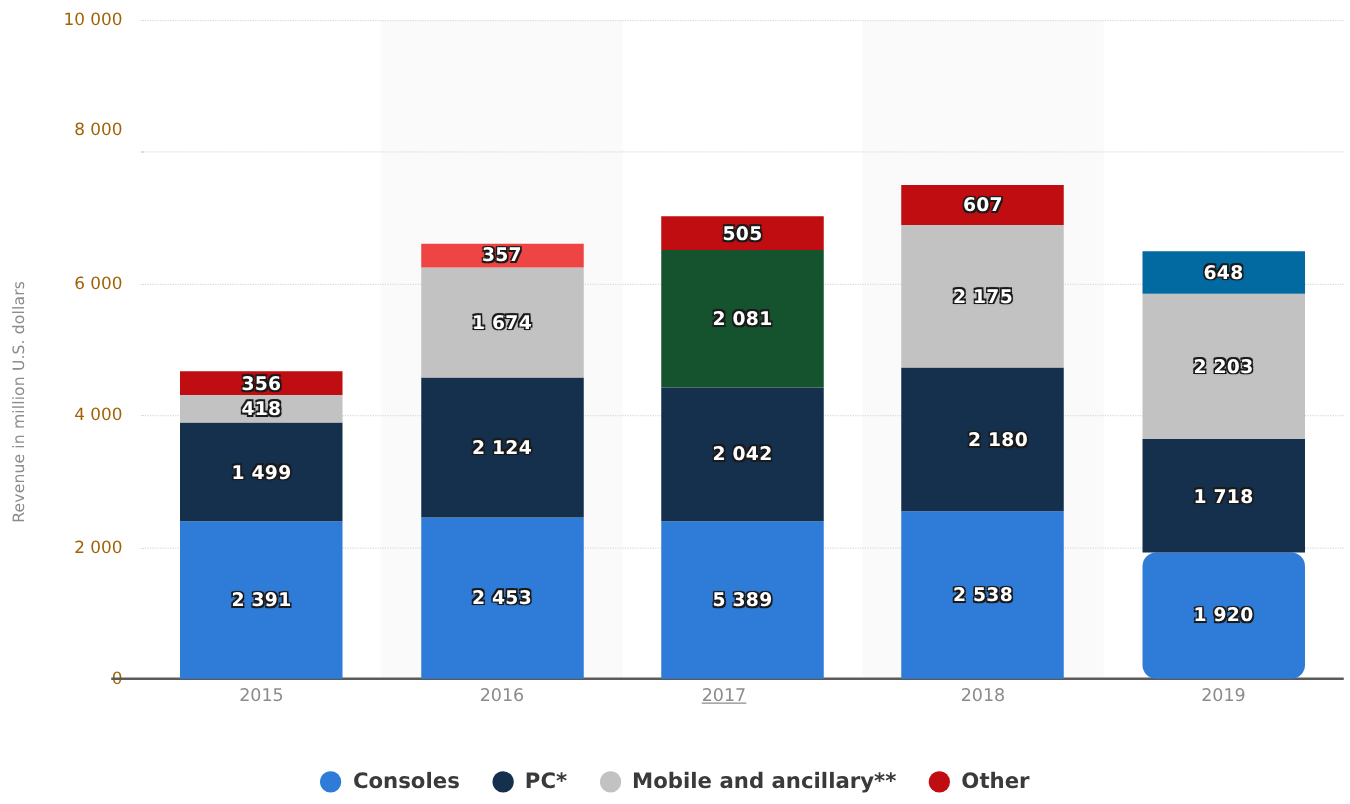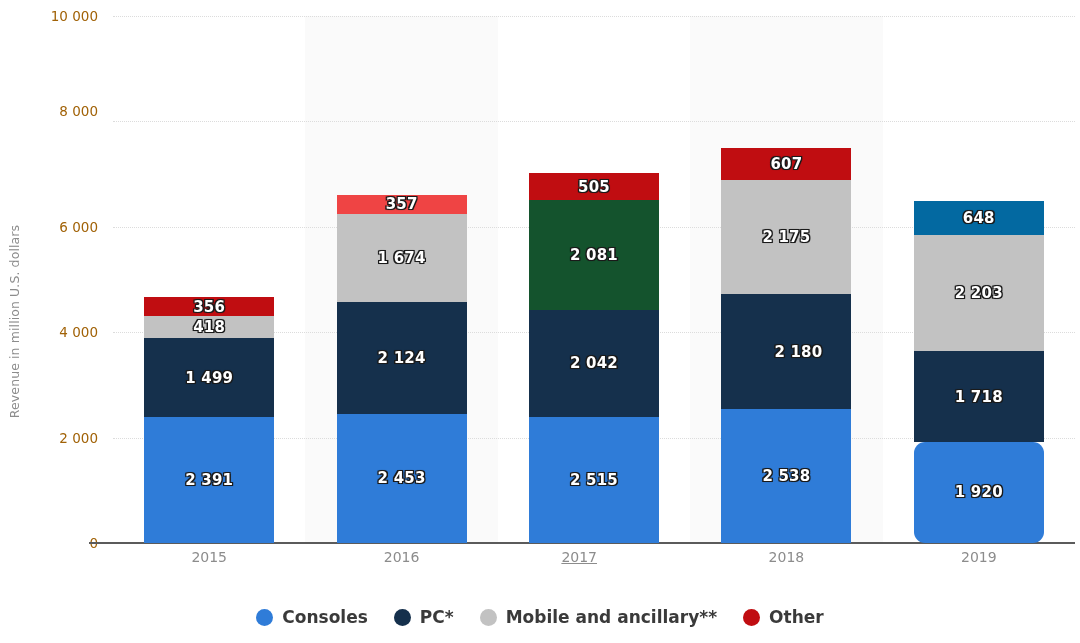--- a/index.html
+++ b/index.html
@@ -111,21 +111,21 @@
   }
 
   
   .legend {
     position: absolute;
     left: 0;
     top: 607px;
     width: 1080px;
     height: 36px;
     display: flex;
-    align-items: flex-start;
+    align-items: center;
     justify-content: center;
     gap: 26px;
   }
   .legend-item {
     display: flex;
     align-items: center;
     gap: 9px;
   }
   .legend-swatch {
     width: 17px;
@@ -151,21 +151,21 @@
       <div class="band" style="left: 192.4px; width: 192.4px;"></div>
       <div class="band" style="left: 577.2px; width: 192.4px;"></div>
       <div class="ytick" style="top: 527px;">0</div>
       <div class="gridline" style="top: 421.6px;"></div>
       <div class="ytick" style="top: 421.6px;">2 000</div>
       <div class="gridline" style="top: 316.2px;"></div>
       <div class="ytick" style="top: 316.2px;">4 000</div>
       <div class="gridline" style="top: 210.8px;"></div>
       <div class="ytick" style="top: 210.8px;">6 000</div>
       <div class="gridline" style="top: 105.4px;"></div>
-      <div class="ytick" style="top: 95px; padding-left: 38px;">8 000</div>
+      <div class="ytick" style="top: 88px; padding-left: 38px;">8 000</div>
       <div class="gridline" style="top: 0px;"></div>
       <div class="ytick" style="top: 0px;">10 000</div>
       <div class="axis-zero"></div>
       <div class="bar-group" style="left: 31.2px; width: 130px; height: 245.793px;">
         <div class="seg" style="bottom: 0px; height: 126.006px; background: rgb(47, 124, 216);">
           <span class="seg-label">2 391</span>
         </div>
         <div class="seg" style="bottom: 126.006px; height: 78.9973px; background: rgb(21, 48, 76);">
           <span class="seg-label">1 499</span>
         </div>
@@ -187,21 +187,21 @@
         <div class="seg" style="bottom: 241.208px; height: 88.2198px; background: rgb(194, 194, 194);">
           <span class="seg-label">1 674</span>
         </div>
         <div class="seg" style="bottom: 329.428px; height: 18.8139px; background: #ef4444;">
           <span class="seg-label">357</span>
         </div>
       </div>
       <div class="xtick" style="left: 192.4px; width: 192.4px;">2016</div>
       <div class="bar-group" style="left: 416px; width: 130px; height: 369.796px;">
         <div class="seg" style="bottom: 0px; height: 125.9px; background: rgb(47, 124, 216);">
-          <span class="seg-label">2 515</span>
+          <span class="seg-label">5 389</span>
         </div>
         <div class="seg" style="bottom: 125.9px; height: 107.613px; background: rgb(21, 48, 76);">
           <span class="seg-label">2 042</span>
         </div>
         <div class="seg" style="bottom: 233.514px; height: 109.669px; background: #14532d;">
           <span class="seg-label">2 081</span>
         </div>
         <div class="seg" style="bottom: 343.182px; height: 26.6135px; background: rgb(192, 13, 17);">
           <span class="seg-label">505</span>
         </div>

